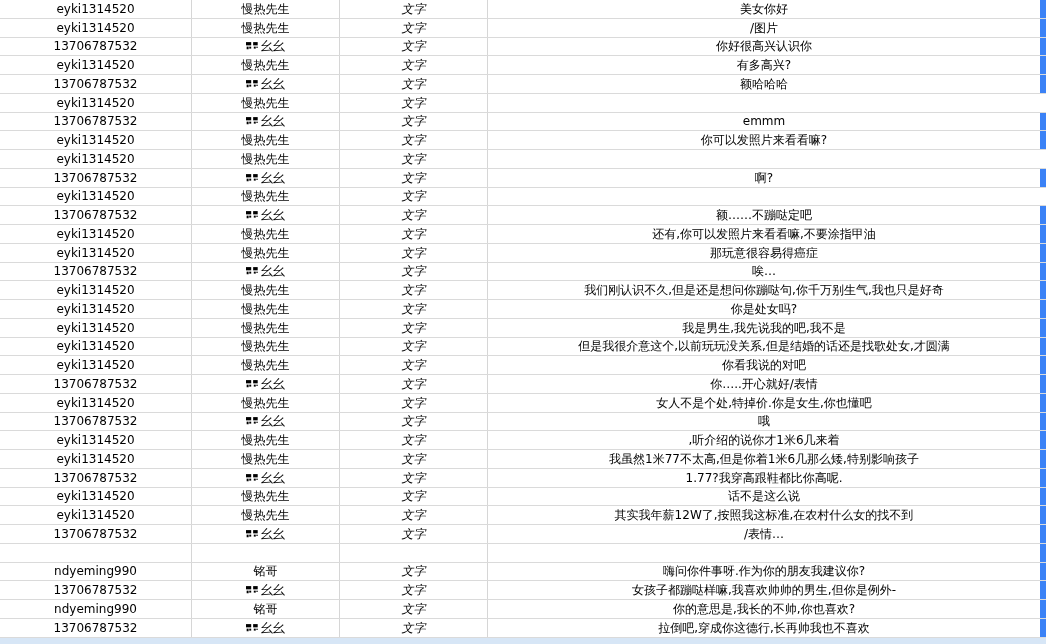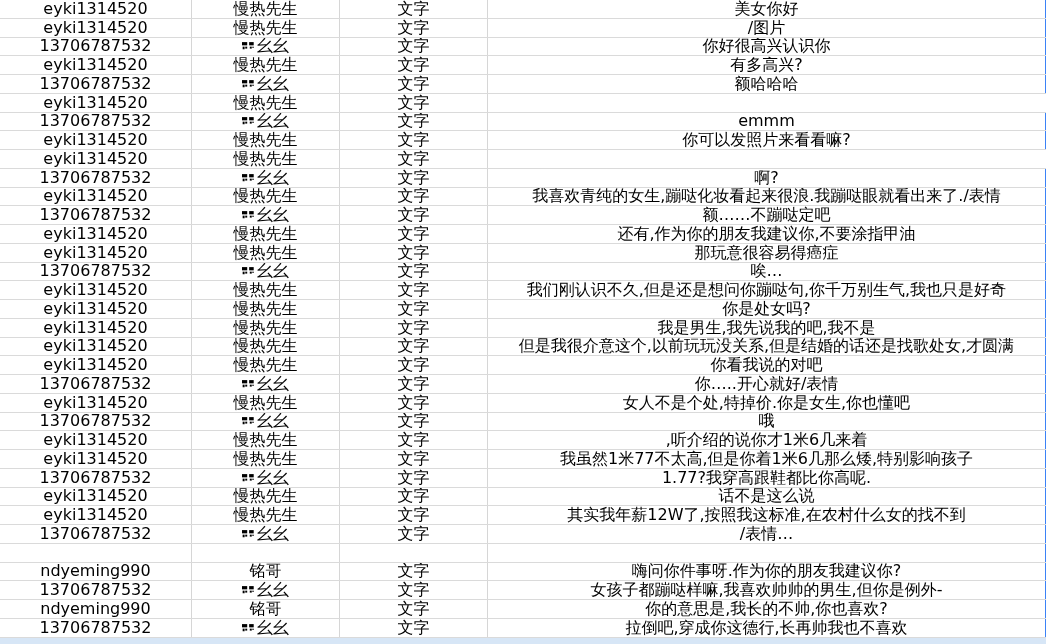--- a/index.html
+++ b/index.html
@@ -2,41 +2,41 @@
 <html><head>
 <meta charset="utf-8">
 <style>
   html,body{margin:0;padding:0;background:#ffffff;}
   .sheet{
     position:relative;
     width:1046px;height:644px;
     overflow:hidden;
     background:#ffffff;
     font-family:"DejaVu Sans","Liberation Sans",sans-serif;
-    font-size:16px;color:#000000;
+    font-size:12px;color:#000000;
   }
   .grid{position:absolute;top:0;left:0;width:1046px;}
   .row{
     display:flex;
     height:18.76px;
     box-sizing:border-box;
     border-bottom:1px solid #dadada;
     align-items:stretch;
   }
   .cell{
     box-sizing:border-box;
     border-right:1px solid #d6d6d6;
     display:flex;align-items:center;justify-content:center;
     white-space:nowrap;overflow:hidden;
     line-height:18px;
   }
   .c-account{width:192px;}
   .c-nick{width:148px;}
-  .c-type{width:148px;}
-  .c-msg{flex:1;border-right:1px solid #3b82f6;}
+  .c-type{width:148px;font-style:italic;}
+  .c-msg{flex:1;border-right:6px solid #3b82f6;}
   .emoji{display:inline-block;margin-right:2px;vertical-align:-1px;}
   .bottom-bar{
     position:absolute;left:0;bottom:0;width:1046px;height:6px;
     background:#d7e6f6;
   }
 </style>
 </head>
 <body>
 
 <div class="sheet">
@@ -218,23 +218,20 @@
       <div class="row">
         <div class="cell c-account">
           <span>eyki1314520</span>
         </div>
         <div class="cell c-nick">
           <span>慢热先生</span>
         </div>
         <div class="cell c-type">
           <span>文字</span>
         </div>
-        <div class="cell c-msg">
-          <span>我喜欢青纯的女生,蹦哒化妆看起来很浪.我蹦哒眼就看出来了./表情</span>
-        </div>
       </div>
       <div class="row">
         <div class="cell c-account">
           <span>13706787532</span>
         </div>
         <div class="cell c-nick">
           <svg class="emoji" width="13" height="10" viewBox="0 0 20 14">
             <g fill="#000">
               <rect x="0" y="1" width="8" height="5"></rect>
               <rect x="1" y="8" width="3" height="4"></rect>
@@ -257,21 +254,21 @@
         <div class="cell c-account">
           <span>eyki1314520</span>
         </div>
         <div class="cell c-nick">
           <span>慢热先生</span>
         </div>
         <div class="cell c-type">
           <span>文字</span>
         </div>
         <div class="cell c-msg">
-          <span>还有,作为你的朋友我建议你,不要涂指甲油</span>
+          <span>还有,你可以发照片来看看嘛,不要涂指甲油</span>
         </div>
       </div>
       <div class="row">
         <div class="cell c-account">
           <span>eyki1314520</span>
         </div>
         <div class="cell c-nick">
           <span>慢热先生</span>
         </div>
         <div class="cell c-type">

